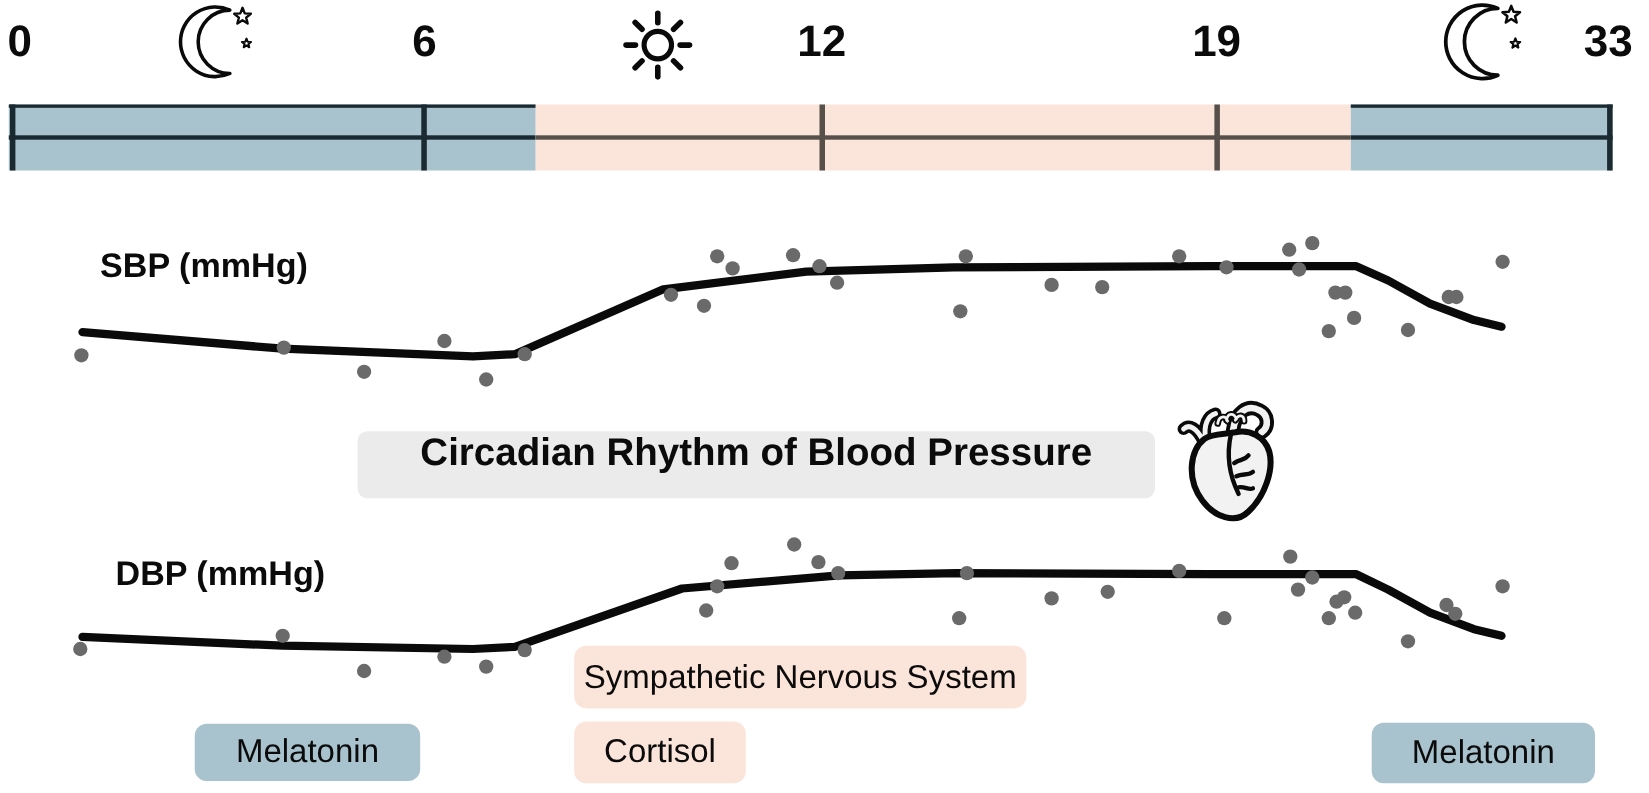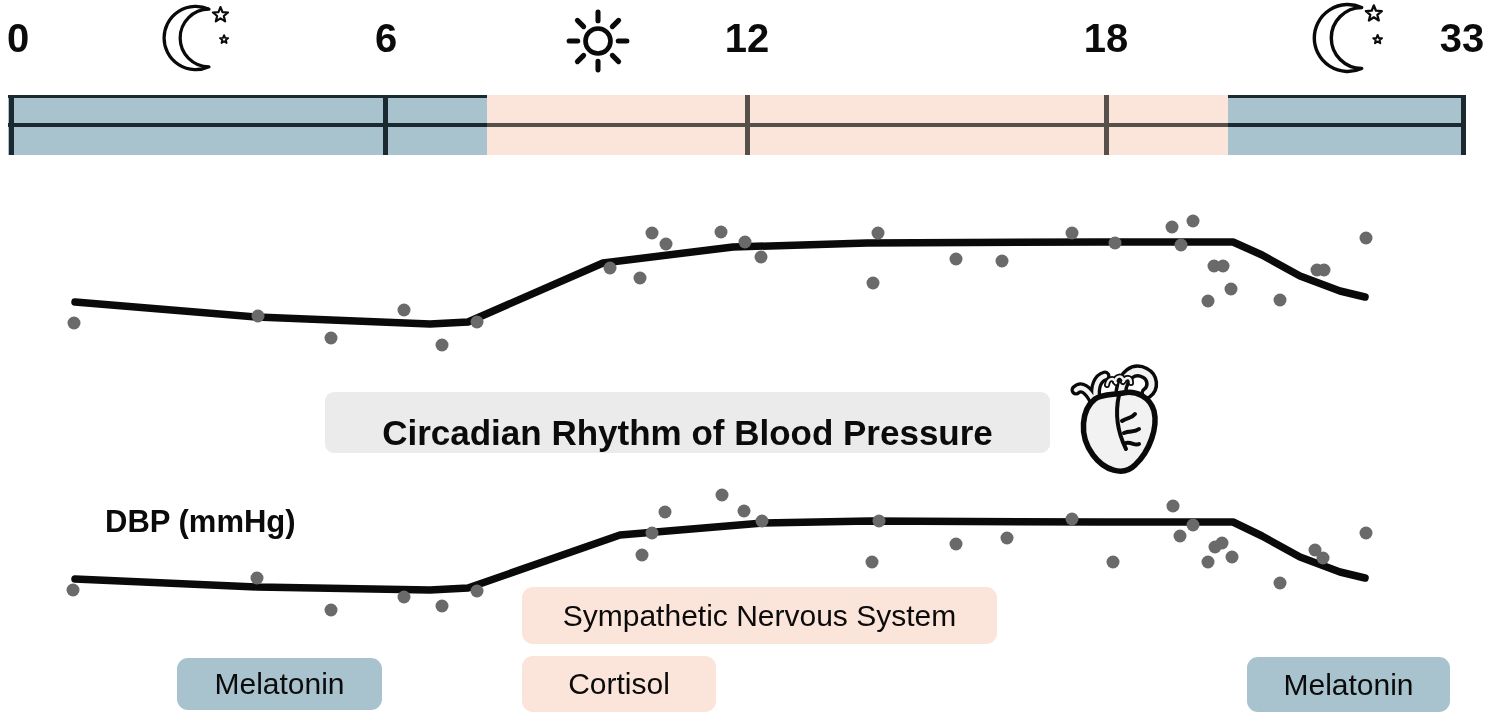--- a/index.html
+++ b/index.html
@@ -8,27 +8,27 @@
   .hour-label{position:absolute;transform:translate(-50%,-50%);font-size:40px;font-weight:bold;
               letter-spacing:0px;white-space:nowrap;}
   .tl-seg,.tl-mid,.tl-tick{position:absolute;}
   .icon{position:absolute;display:block;}
   .icon svg{display:block;width:100%;height:100%;}
   #plot{position:absolute;left:0;top:0;}
   .series-label{position:absolute;font-weight:bold;font-size:31px;white-space:nowrap;}
   #sbp-label{left:91px;top:224px;}
   #dbp-label{left:105px;top:504px;}
   .title-box{position:absolute;left:325px;top:392px;width:725px;height:61px;border-radius:9px;
-             display:flex;align-items:flex-end;justify-content:center;
+             display:flex;align-items:flex-start;justify-content:center;
              font-size:35px;font-weight:bold;white-space:nowrap;}
   .heart{position:absolute;left:1066px;top:359px;width:100px;height:124px;}
   .badge{position:absolute;display:flex;align-items:center;justify-content:center;
          border-radius:11px;font-size:30px;white-space:nowrap;}
-  #badge-sympathetic{left:522px;top:587px;width:475px;height:57px;}
-  #badge-cortisol{left:522px;top:656px;width:194px;height:56px;}
+  #badge-sympathetic{left:522px;top:587px;width:411px;height:57px;}
+  #badge-cortisol{left:522px;top:656px;width:156px;height:56px;}
   #badge-melatonin-left{left:177px;top:658px;width:205px;height:52px;}
   #badge-melatonin-right{left:1247px;top:657px;width:203px;height:55px;}
 </style>
 </head>
 <body>
 
 <div class="stage" id="stage">
 
   <span class="icon" style="left: 160px; top: 2px; width: 72px; height: 72px;">
     <svg viewBox="0 0 100 100">
@@ -110,20 +110,21 @@
       <circle cx="1208" cy="562" r="6.5" fill="#6a6a6a"></circle>
       <circle cx="1215" cy="547" r="6.5" fill="#6a6a6a"></circle>
       <circle cx="1222" cy="543" r="6.5" fill="#6a6a6a"></circle>
       <circle cx="1232" cy="557" r="6.5" fill="#6a6a6a"></circle>
       <circle cx="1280" cy="583" r="6.5" fill="#6a6a6a"></circle>
       <circle cx="1315" cy="550" r="6.5" fill="#6a6a6a"></circle>
       <circle cx="1323" cy="558" r="6.5" fill="#6a6a6a"></circle>
       <circle cx="1366" cy="533" r="6.5" fill="#6a6a6a"></circle>
     </svg>
 
+  <div class="series-label" id="sbp-label">SBP (mmHg)</div>
   <div class="series-label" id="dbp-label">DBP (mmHg)</div>
 
   <div class="title-box" style="background: rgb(235, 235, 235);">
     <span>Circadian Rhythm of Blood Pressure</span>
   </div>
 
   <span class="heart">
     <svg viewBox="0 0 100 124">
       <g stroke="#0a0a0a" fill="none" stroke-linecap="round">
         <path d="M55,32 C57,16 68,8 79,14 C87,18 88,29 81,34" stroke-width="13"></path>
@@ -152,21 +153,21 @@
   <div class="badge" id="badge-melatonin-left" style="background: rgb(168, 195, 206);">
     <span>Melatonin</span>
   </div>
   <div class="badge" id="badge-melatonin-right" style="background: rgb(168, 195, 206);">
     <span>Melatonin</span>
   </div>
 
 <div class="hour-label" style="left: 18px; top: 38px;">0</div>
     <div class="hour-label" style="left: 386px; top: 38px;">6</div>
     <div class="hour-label" style="left: 747px; top: 38px;">12</div>
-    <div class="hour-label" style="left: 1106px; top: 38px;">18</div>
+    <div class="hour-label" style="left: 1106px; top: 38px;">19</div>
     <div class="hour-label" style="left: 1462px; top: 38px;">33</div>
     <div class="tl-seg" style="left: 8px; top: 95px; width: 479px; height: 57px; background: rgb(168, 195, 206); border-top: 3px solid rgb(27, 41, 49);"></div>
     <div class="tl-mid" style="left: 8px; top: 123px; width: 479px; height: 4px; background: rgb(27, 41, 49);"></div>
     <div class="tl-seg" style="left: 487px; top: 95px; width: 741px; height: 60px; background: rgb(251, 228, 217);"></div>
     <div class="tl-mid" style="left: 487px; top: 123px; width: 741px; height: 4px; background: rgb(87, 80, 74);"></div>
     <div class="tl-seg" style="left: 1228px; top: 95px; width: 238px; height: 57px; background: rgb(168, 195, 206); border-top: 3px solid rgb(27, 41, 49);"></div>
     <div class="tl-mid" style="left: 1228px; top: 123px; width: 238px; height: 4px; background: rgb(27, 41, 49);"></div>
     <div class="tl-tick" style="left: 9px; top: 95px; width: 5px; height: 60px; background: rgb(27, 41, 49);"></div>
     <div class="tl-tick" style="left: 383px; top: 95px; width: 5px; height: 60px; background: rgb(27, 41, 49);"></div>
     <div class="tl-tick" style="left: 745px; top: 95px; width: 5px; height: 60px; background: rgb(87, 80, 74);"></div>

